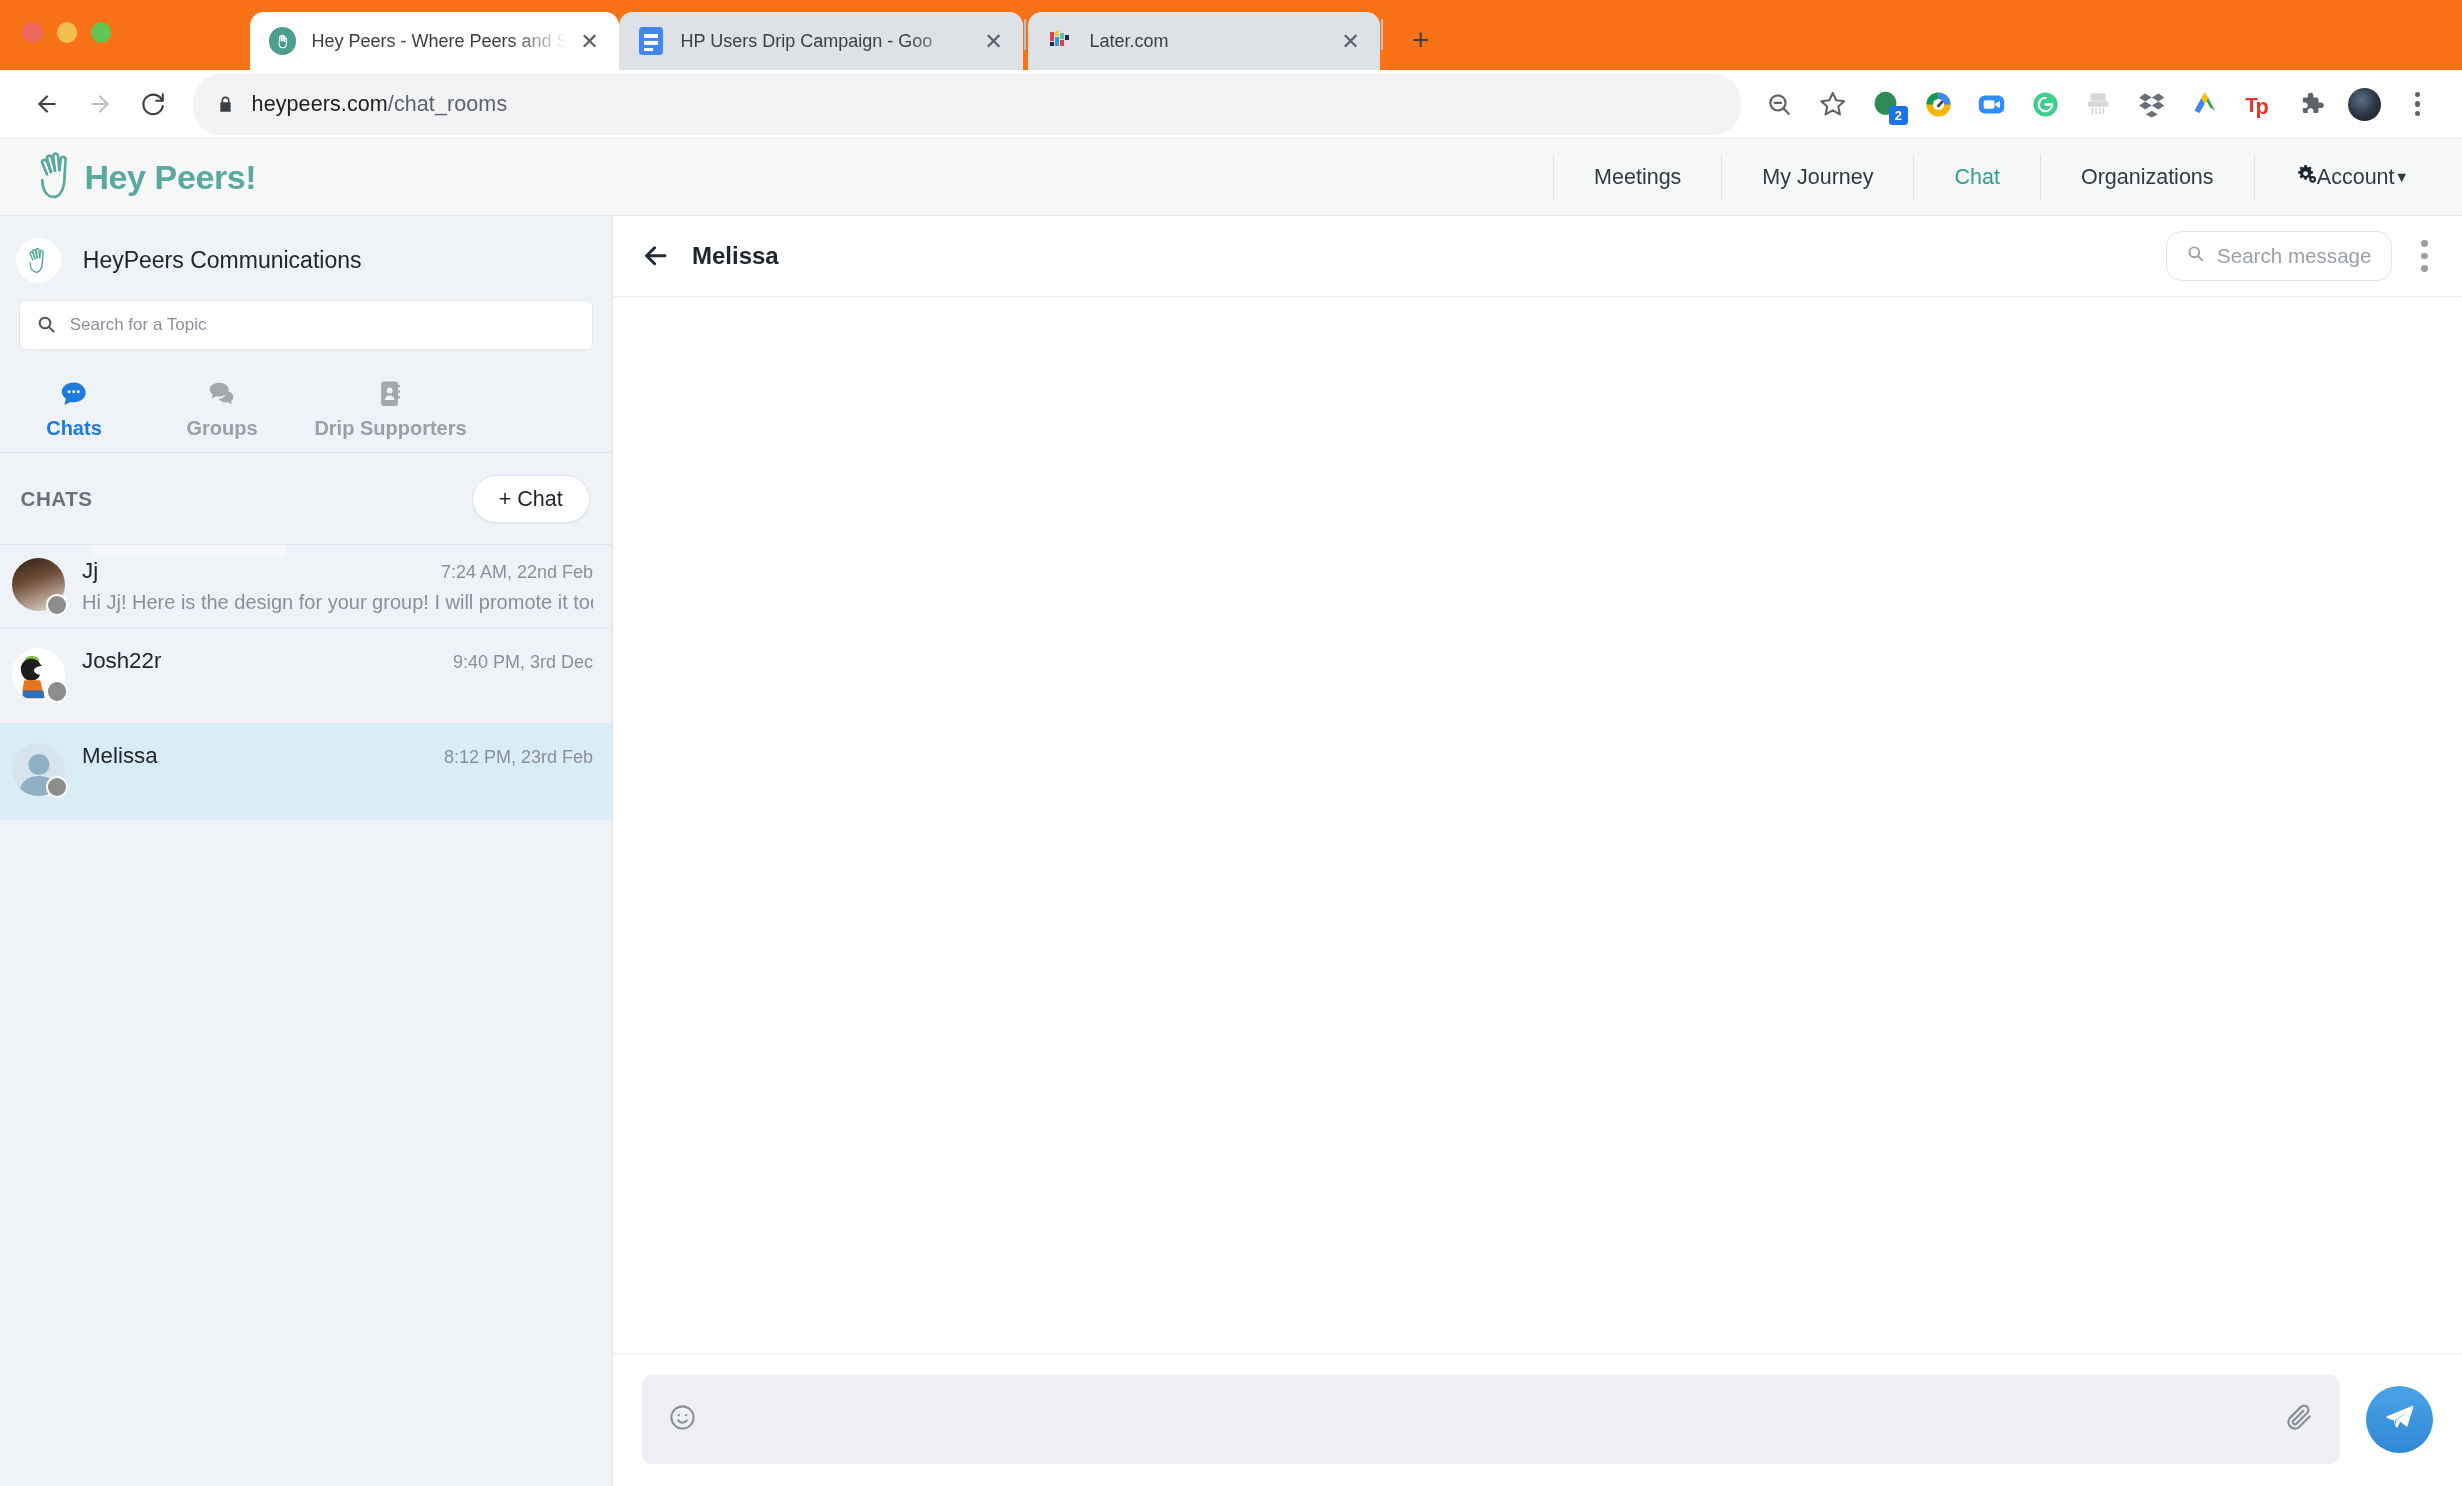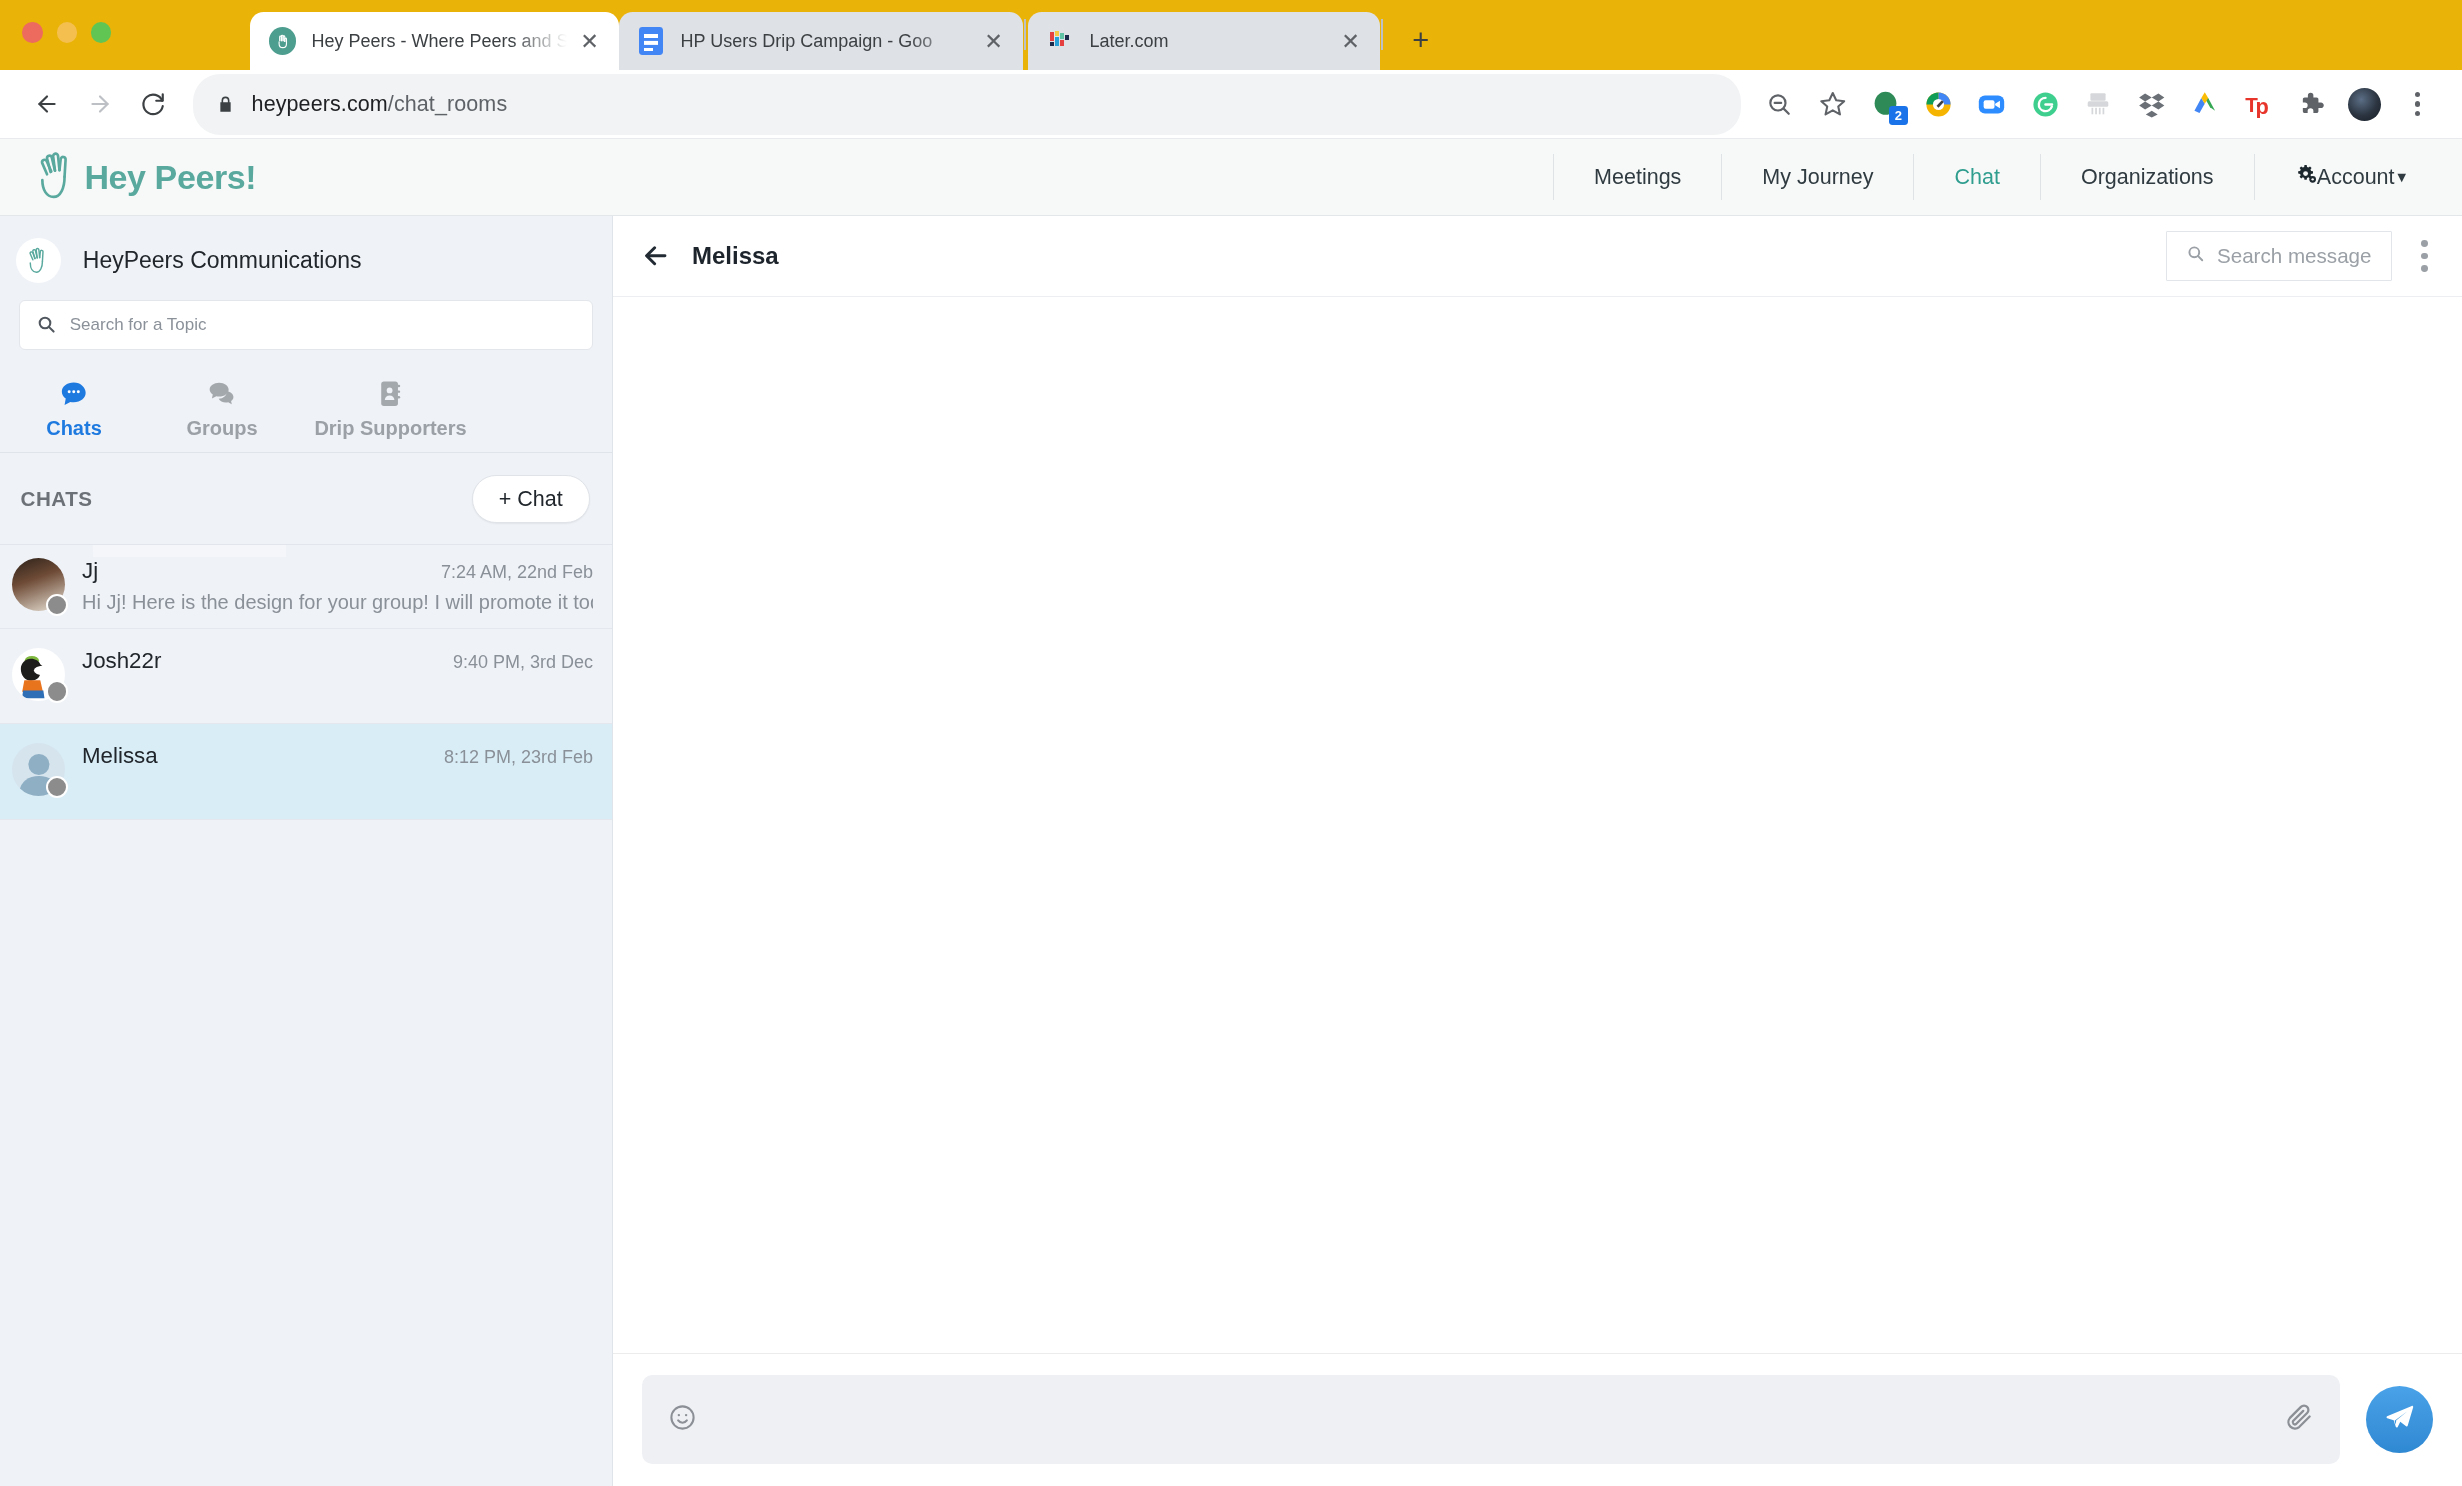--- a/index.html
+++ b/index.html
@@ -4,21 +4,21 @@
 <style>
   * { box-sizing: border-box; margin: 0; padding: 0; }
   html, body {
     width: 2462px; height: 1486px;
     font-family: "Liberation Sans", sans-serif;
     background: #ffffff;
     overflow: hidden;
   }
 
   
-  .browser-chrome { width: 100%; background: #eab308; }
+  .browser-chrome { width: 100%; background: #f97316; }
 
   .tabstrip {
     height: 70px;
     display: flex;
     align-items: flex-end;
     padding-left: 15.5px;
     position: relative;
   }
   .traffic-lights {
     display: flex; align-items: center; gap: 13.7px;
@@ -249,21 +249,21 @@
   .panel-head {
     height: 81px; flex: 0 0 81px;
     display: flex; align-items: center;
     padding: 0 24px 0 29px;
     border-bottom: 0.9px solid #eceef1;
   }
   .back-arrow { width: 38px; display: flex; align-items: center; color: #222b33; }
   .panel-title { font-size: 24px; color: #1d242b; font-weight: 700; margin-left: 12px; }
   .panel-actions { margin-left: auto; display: flex; align-items: center; gap: 19px; }
   .search-msg-btn {
-    border: 0.9px solid #e2e5e9; border-radius: 1px;
+    border: 0.9px solid #e2e5e9; border-radius: 15px;
     height: 50px; padding: 0 19px;
     display: flex; align-items: center; gap: 12px;
     font-size: 20.6px; color: #9aa0a6; background: #fff;
     font-family: "Liberation Sans", sans-serif;
   }
   .panel-kebab { display: flex; flex-direction: column; gap: 5.2px; align-items: center; padding: 6.9px 10.3px; }
   .panel-kebab span { width: 6.9px; height: 6.9px; border-radius: 50%; background: #9aa0a6; }
 
   .messages { flex: 1; background: #ffffff; }
 

